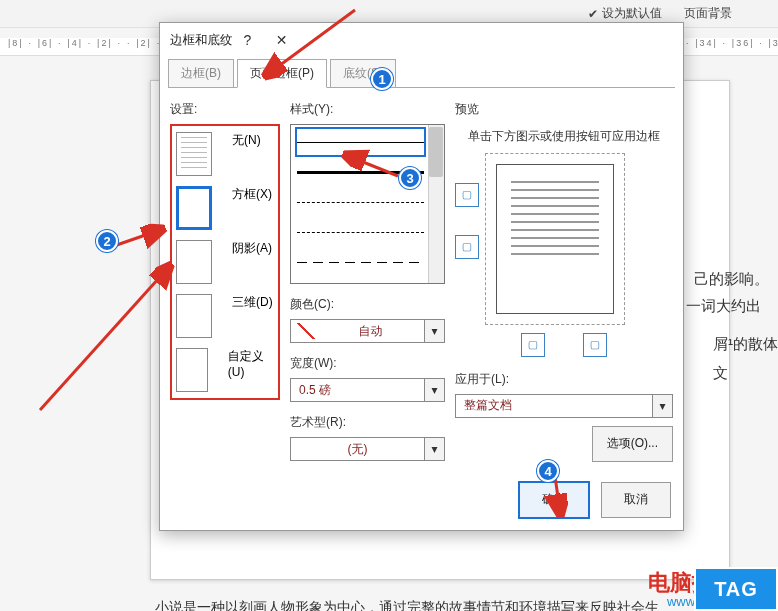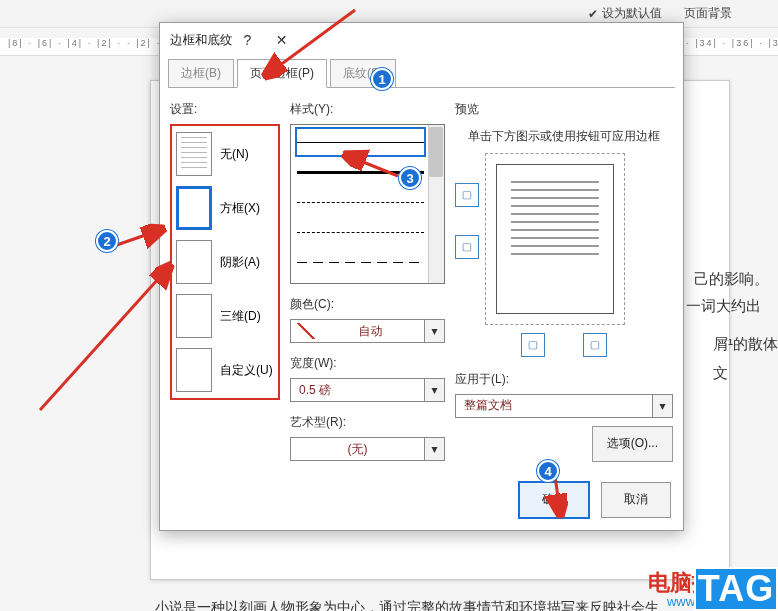--- a/index.html
+++ b/index.html
@@ -92,21 +92,21 @@
     font-size: 13px;
   }
   .tag-badge {
     position: absolute;
     right: 0;
     bottom: 0;
     width: 84px;
     height: 44px;
     background: #1b90e8;
     color: #fff;
-    font-size: 36px;
+    font-size: 20px;
     font-weight: bold;
     display: flex;
     align-items: center;
     justify-content: center;
     letter-spacing: 1px;
     z-index: 4;
     border: 2px solid #fff;
   }
 
   
@@ -171,22 +171,21 @@
   .section-label { color: #333; margin: 4px 0 6px 0; }
   .settings-list {
     border: 2px solid #d93025;
     padding: 6px 4px 6px 4px;
     display: flex;
     flex-direction: column;
     gap: 10px;
   }
   .setting-item {
     display: flex;
-    align-items: center;
-    gap: 8px;
+    gap: 20px;
   }
   .thumb {
     width: 36px; height: 44px;
     border: 1px solid #888;
     position: relative;
     background: #fff;
     display: flex; align-items: center; justify-content: center;
   }
   .thumb.none::before {
     content: '';

